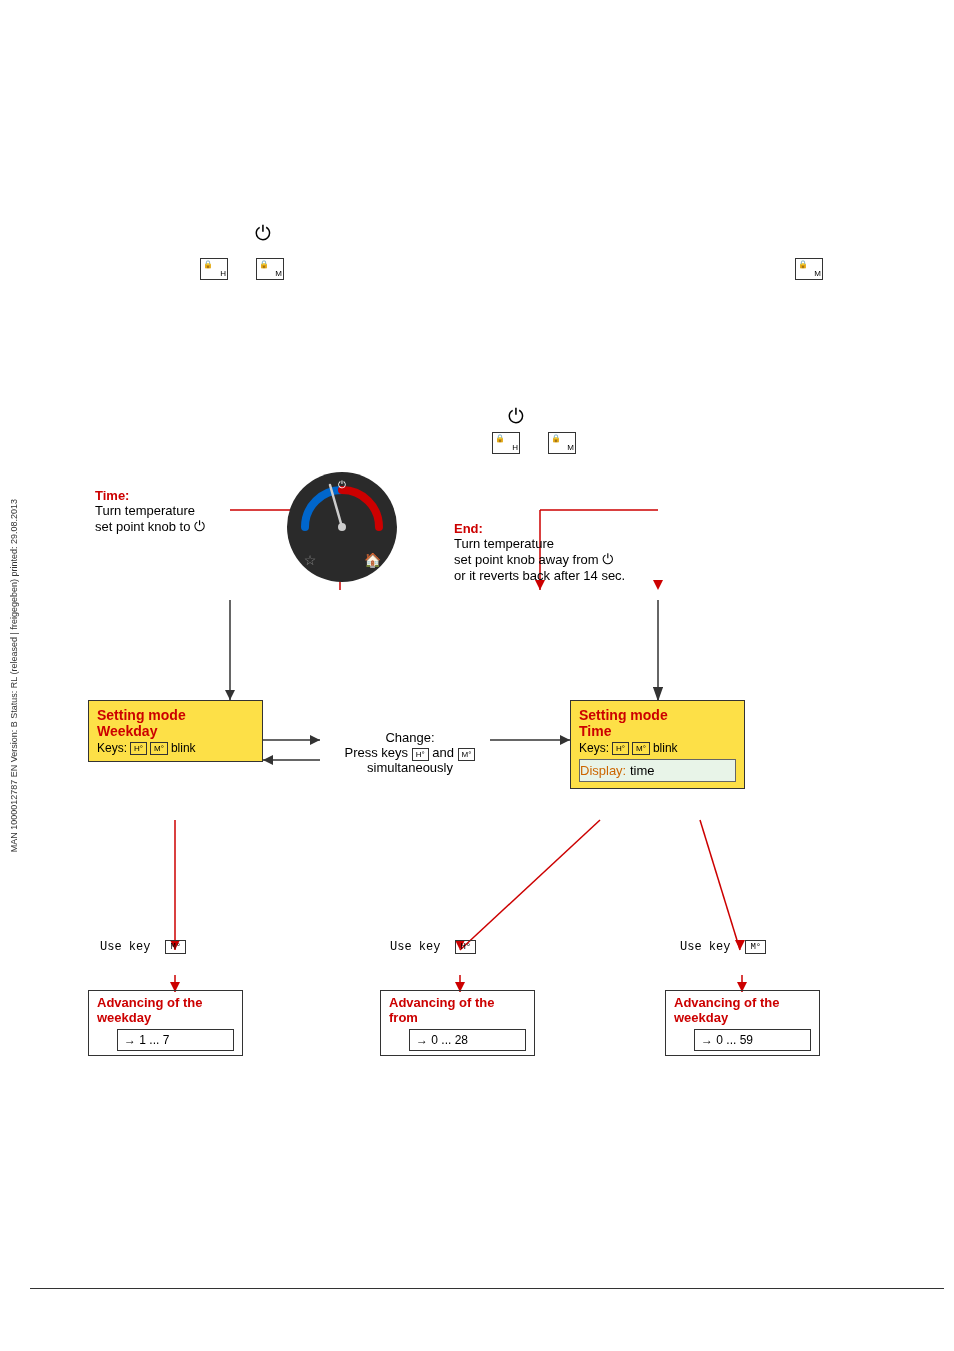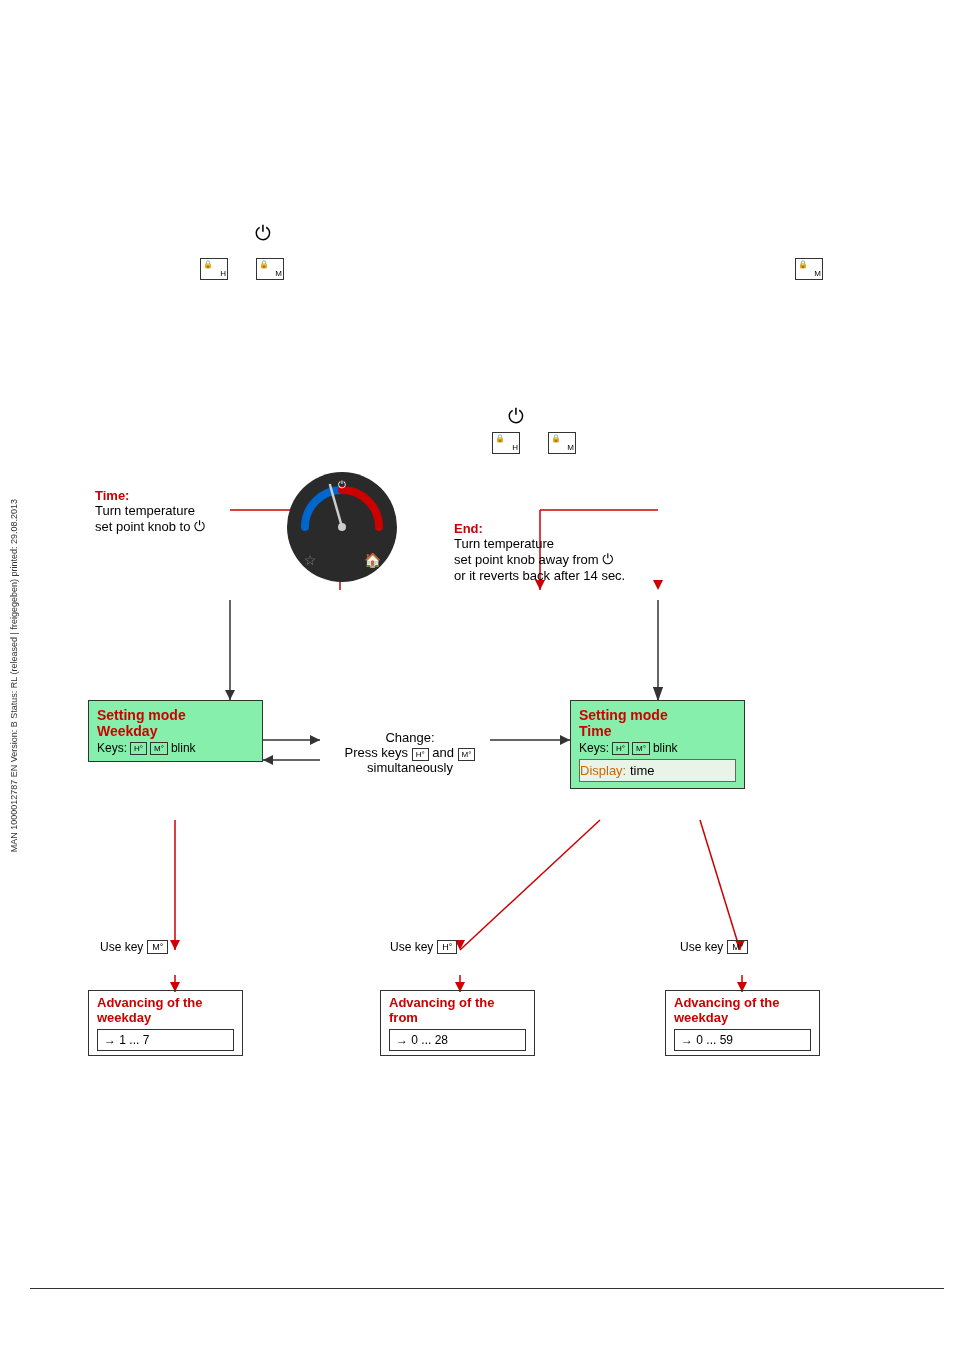--- a/index.html
+++ b/index.html
@@ -30,21 +30,21 @@
       font-size: 9px;
       color: #333;
       white-space: nowrap;
     }
 
     
     .mode-box {
       position: absolute;
       border: 1.5px solid #333;
       padding: 6px 8px;
-      background: #86efac;
+      background: #fde047;
     }
 
     .weekday-box {
       top: 700px;
       left: 88px;
       width: 175px;
     }
 
     .time-box {
       top: 700px;
@@ -89,20 +89,21 @@
     }
 
     .range-box {
       border: 1.5px solid #333;
       padding: 3px 6px;
       margin-top: 4px;
       font-size: 12px;
       display: flex;
       align-items: flex-start;
       gap: 4px;
+      margin-left: 20px;
     }
 
     .red-text { color: #cc0000; font-weight: bold; }
     .orange-text { color: #cc6600; }
 
     
     .box-title {
       font-size: 14px;
       font-weight: bold;
     }
@@ -125,22 +126,23 @@
       right: 10px;
       height: 1px;
       background: #333;
     }
 
     
     .use-key-label {
       position: absolute;
       display: flex;
       align-items: center;
-      gap: 4px;
+      gap: 15px;
       font-size: 12px;
+      font-family: Liberation Mono, monospace;
     }
 
     
     .keys-line {
       display: flex;
       align-items: center;
       gap: 3px;
       font-size: 12px;
       margin-top: 2px;
     }

